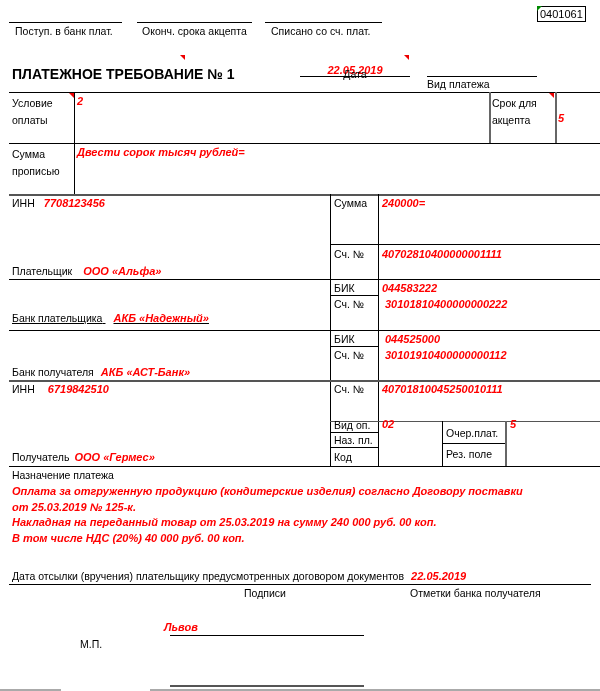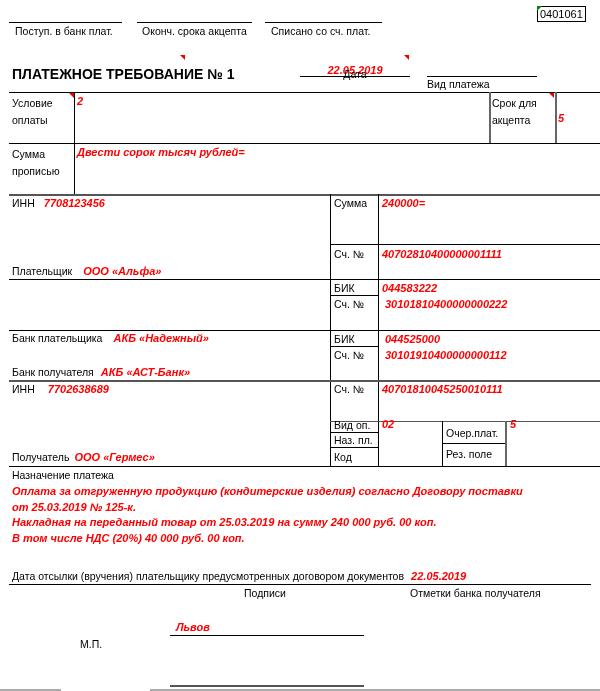--- a/index.html
+++ b/index.html
@@ -89,41 +89,41 @@
 </div>
 <div class="abs" style="left:12px; top:265px;">
   <span class="lbl">Плательщик</span>
   <span class="val" style="margin-left:8px;">ООО «Альфа»</span>
 </div>
 <div class="abs lbl" style="left:334px; top:197px;">Сумма</div>
 <div class="abs val" style="left:382px; top:197px;">240000=</div>
 <div class="abs lbl" style="left:334px; top:248px;">Сч. №</div>
 <div class="abs val" style="left:382px; top:248px;">40702810400000001111</div>
 
-<div class="abs" style="left:12px; top:332px;">
+<div class="abs" style="left:12px; top:312px;text-decoration:underline;">
   <span class="lbl">Банк плательщика</span>
   <span class="val" style="margin-left:8px;">АКБ «Надежный»</span>
 </div>
 <div class="abs lbl" style="left:334px; top:282px;">БИК</div>
 <div class="abs val" style="left:382px; top:282px;">044583222</div>
 <div class="abs lbl" style="left:334px; top:298px;">Сч. №</div>
 <div class="abs val" style="left:385px; top:298px;">30101810400000000222</div>
 
 <div class="abs" style="left:12px; top:366px;">
   <span class="lbl">Банк получателя</span>
   <span class="val" style="margin-left:4px;">АКБ «АСТ-Банк»</span>
 </div>
 <div class="abs lbl" style="left:334px; top:333px;">БИК</div>
 <div class="abs val" style="left:385px; top:333px;">044525000</div>
 <div class="abs lbl" style="left:334px; top:349px;">Сч. №</div>
 <div class="abs val" style="left:385px; top:349px;">30101910400000000112</div>
 
 <div class="abs" style="left:12px; top:383px;">
   <span class="lbl">ИНН</span>
-  <span class="val" style="margin-left:10px;">7702638689</span>
+  <span class="val" style="margin-left:10px;">6719842510</span>
 </div>
 <div class="abs" style="left:12px; top:451px;">
   <span class="lbl">Получатель</span>
   <span class="val" style="margin-left:2px;">ООО «Гермес»</span>
 </div>
 <div class="abs lbl" style="left:334px; top:383px;">Сч. №</div>
 <div class="abs val" style="left:382px; top:383px;">40701810045250010111</div>
 <div class="abs lbl" style="left:334px; top:418px; top:419px;">Вид оп.</div>
 <div class="abs val" style="left:382px; top:418px;">02</div>
 <div class="abs lbl" style="left:334px; top:434px;">Наз. пл.</div>
@@ -141,18 +141,18 @@
 </div>
 
 <div class="abs" style="left:12px; top:570px;">
   <span class="lbl">Дата отсылки (вручения) плательщику предусмотренных договором документов</span>
   <span class="val" style="margin-left:4px;">22.05.2019</span>
 </div>
 <div class="hline" style="left:9px; top:584px; width:582px;"></div>
 
 <div class="abs lbl" style="left:244px; top:587px;">Подписи</div>
 <div class="abs lbl" style="left:410px; top:587px;">Отметки банка получателя</div>
-<div class="abs val" style="left:176px; top:621px;">Львов</div>
+<div class="abs val" style="left:164px; top:621px;">Львов</div>
 <div class="hline" style="left:170px; top:635px; width:194px;"></div>
 <div class="abs lbl" style="left:80px; top:638px;">М.П.</div>
 <div class="hline" style="left:170px; top:685px; width:194px; border-top:2px solid #555;"></div>
 <div class="hline" style="left:0px; top:689px; width:61px; border-top:2px solid #aaa;"></div>
 <div class="hline" style="left:150px; top:689px; width:450px; border-top:2px solid #aaa;"></div>
 
 </body></html>

